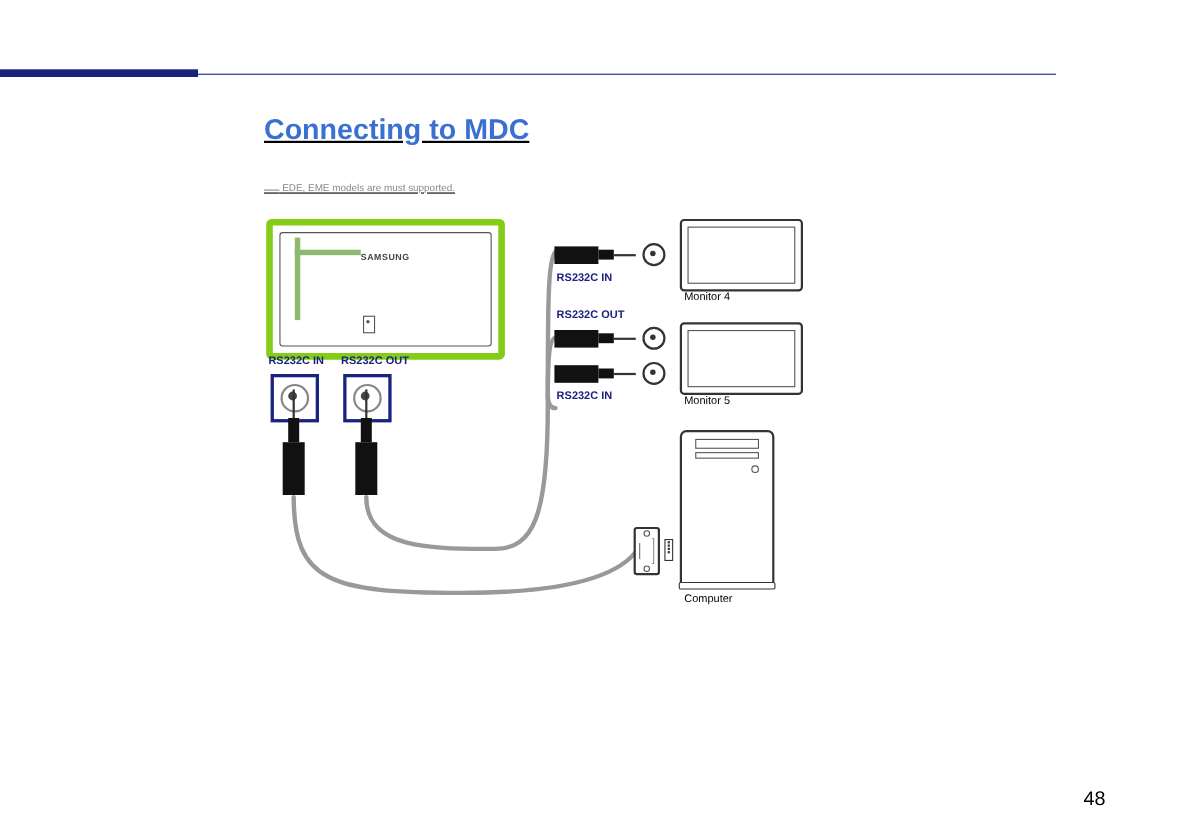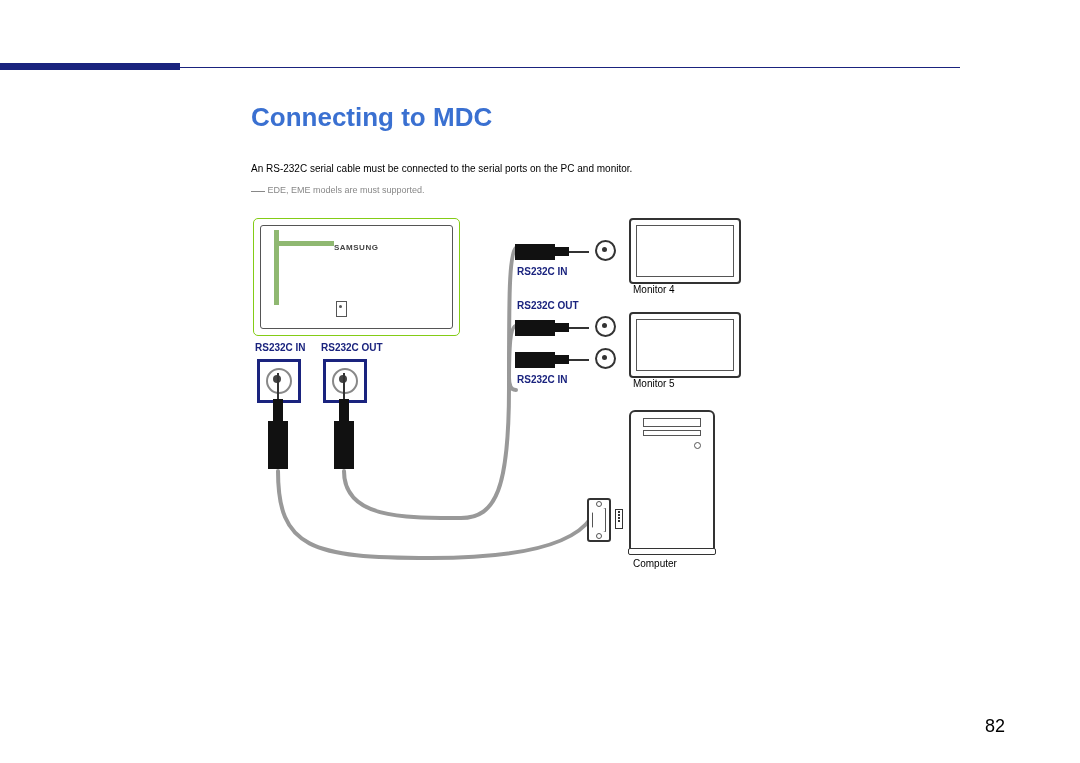--- a/index.html
+++ b/index.html
@@ -23,22 +23,23 @@
     position: absolute;
     top: 63px;
     left: 0;
     width: 180px;
     height: 7px;
     background: #1a237e;
   }
   .content {
     position: absolute;
     top: 102px;
-    left: 251px;
+    left: 240px;
     width: 700px;
+    text-decoration: underline;
   }
   .h1 {
     color: #3a70d1;
     font-size: 26px;
     font-weight: bold;
     margin-bottom: 30px;
   }
   .h2 {
     color: #000;
     font-size: 17px;
@@ -80,21 +81,21 @@
     right: 75px;
     font-size: 18px;
     color: #000;
   }
 
   
   .back-panel {
     position: absolute;
     top: 0; left: 2px;
     width: 205px; height: 116px;
-    border: 1px solid #84cc16;
+    border: 6px solid #84cc16;
     border-radius: 5px;
     background: #fff;
   }
   .back-panel .inner {
     position: absolute; top:6px; left:6px; right:6px; bottom:6px;
     border: 1px solid #555;
     border-radius: 3px;
   }
   .back-panel .bracket-v {
     position: absolute;
@@ -225,21 +226,20 @@
   }
 </style>
 </head>
 <body>
 
 <div class="hr-thick"></div>
 <div class="hr-bar"></div>
 
 <div class="content">
   <div class="h1">Connecting to MDC</div>
-  <div class="bodytext">An RS-232C serial cable must be connected to the serial ports on the PC and monitor.</div>
   <div class="note">
     <span class="dash">―</span>
     <span>EDE, EME models are must supported.</span>
   </div>
 
   <div class="diagram-area">
 
     <div class="back-panel">
       <div class="inner"></div>
       <div class="bracket-v"></div>
@@ -324,13 +324,13 @@
       <div class="drive"></div>
         <div class="drive drive2"></div>
         <div class="btn"></div>
         <div class="base"></div>
     </div>
     <div class="label black" style="top:340px; left:382px;">Computer</div>
 
   </div>
 </div>
 
-<div class="page-num">82</div>
+<div class="page-num">48</div>
 
 </body></html>

